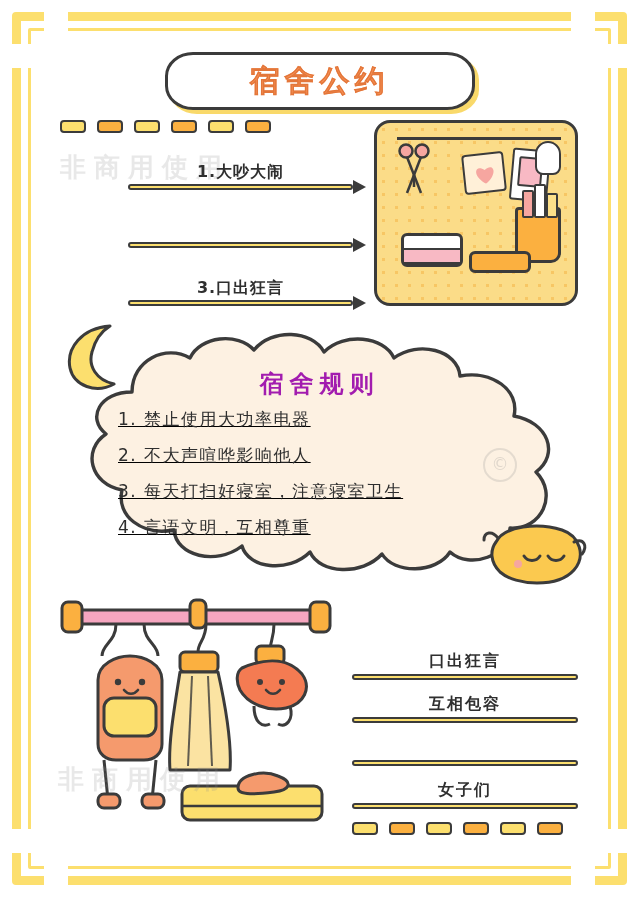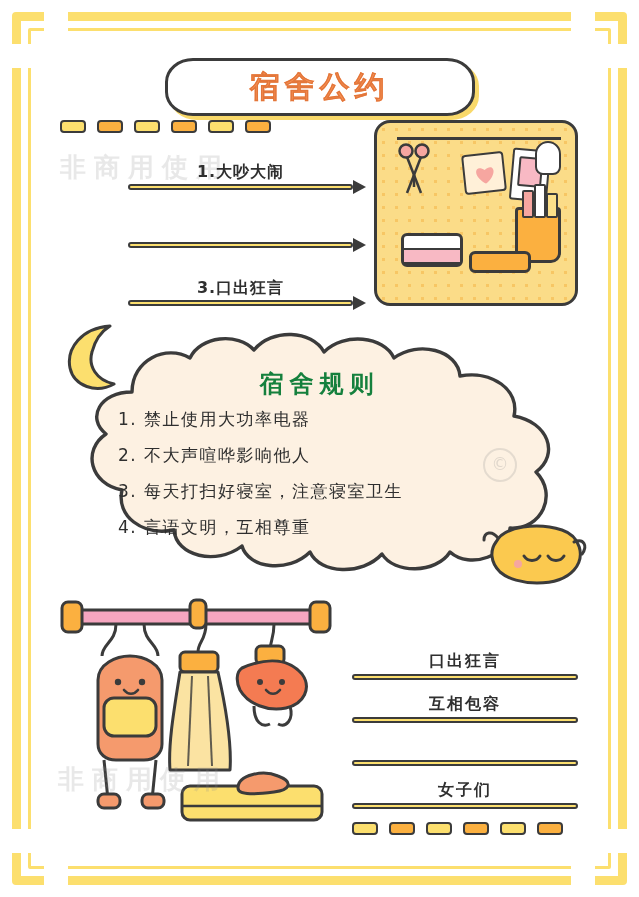--- a/index.html
+++ b/index.html
@@ -55,21 +55,21 @@
   .cb-lt { left: 6px; top: 44px; }
   .cb-lb { left: 6px; bottom: 44px; }
   .cb-rt { right: 6px; top: 44px; }
   .cb-rb { right: 6px; bottom: 44px; }
 
   
   .title-wrap {
     position: absolute;
     left: 50%;
     transform: translateX(-50%);
-    top: 58px;
+    top: 52px;
     width: 310px;
     height: 58px;
   }
   .title-bg {
     position: absolute;
     inset: 0;
     border: 3px solid #3b3b3b;
     border-radius: 28px / 24px;
     background: #ffffff;
     box-shadow: 4px 4px 0 #f9d96a;
@@ -240,27 +240,28 @@
   }
   .cloud-title {
     position: absolute;
     left: 0; right: 0;
     top: 38px;
     text-align: center;
     font-family: "DejaVu Sans", sans-serif;
     font-size: 24px;
     font-weight: bold;
     letter-spacing: 6px;
-    color: #15803d;
+    color: #a21caf;
   }
   .cloud-list {
     position: absolute;
     left: 56px;
     top: 78px;
     right: 40px;
+    text-decoration: underline;
   }
   .cloud-list .ln {
     font-family: "DejaVu Sans", sans-serif;
     font-size: 17px;
     color: #2f2f2f;
     letter-spacing: 1.5px;
     margin-bottom: 13px;
     white-space: nowrap;
   }
 

